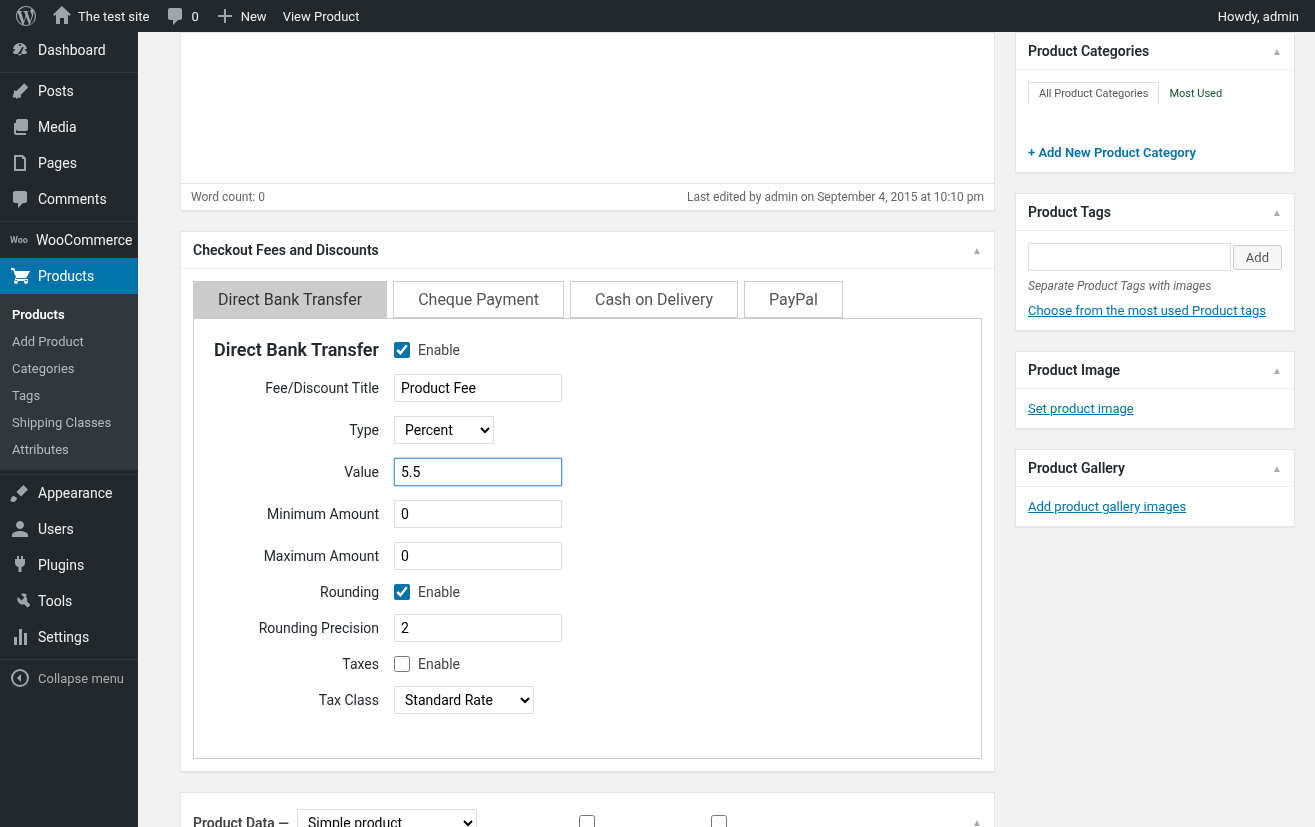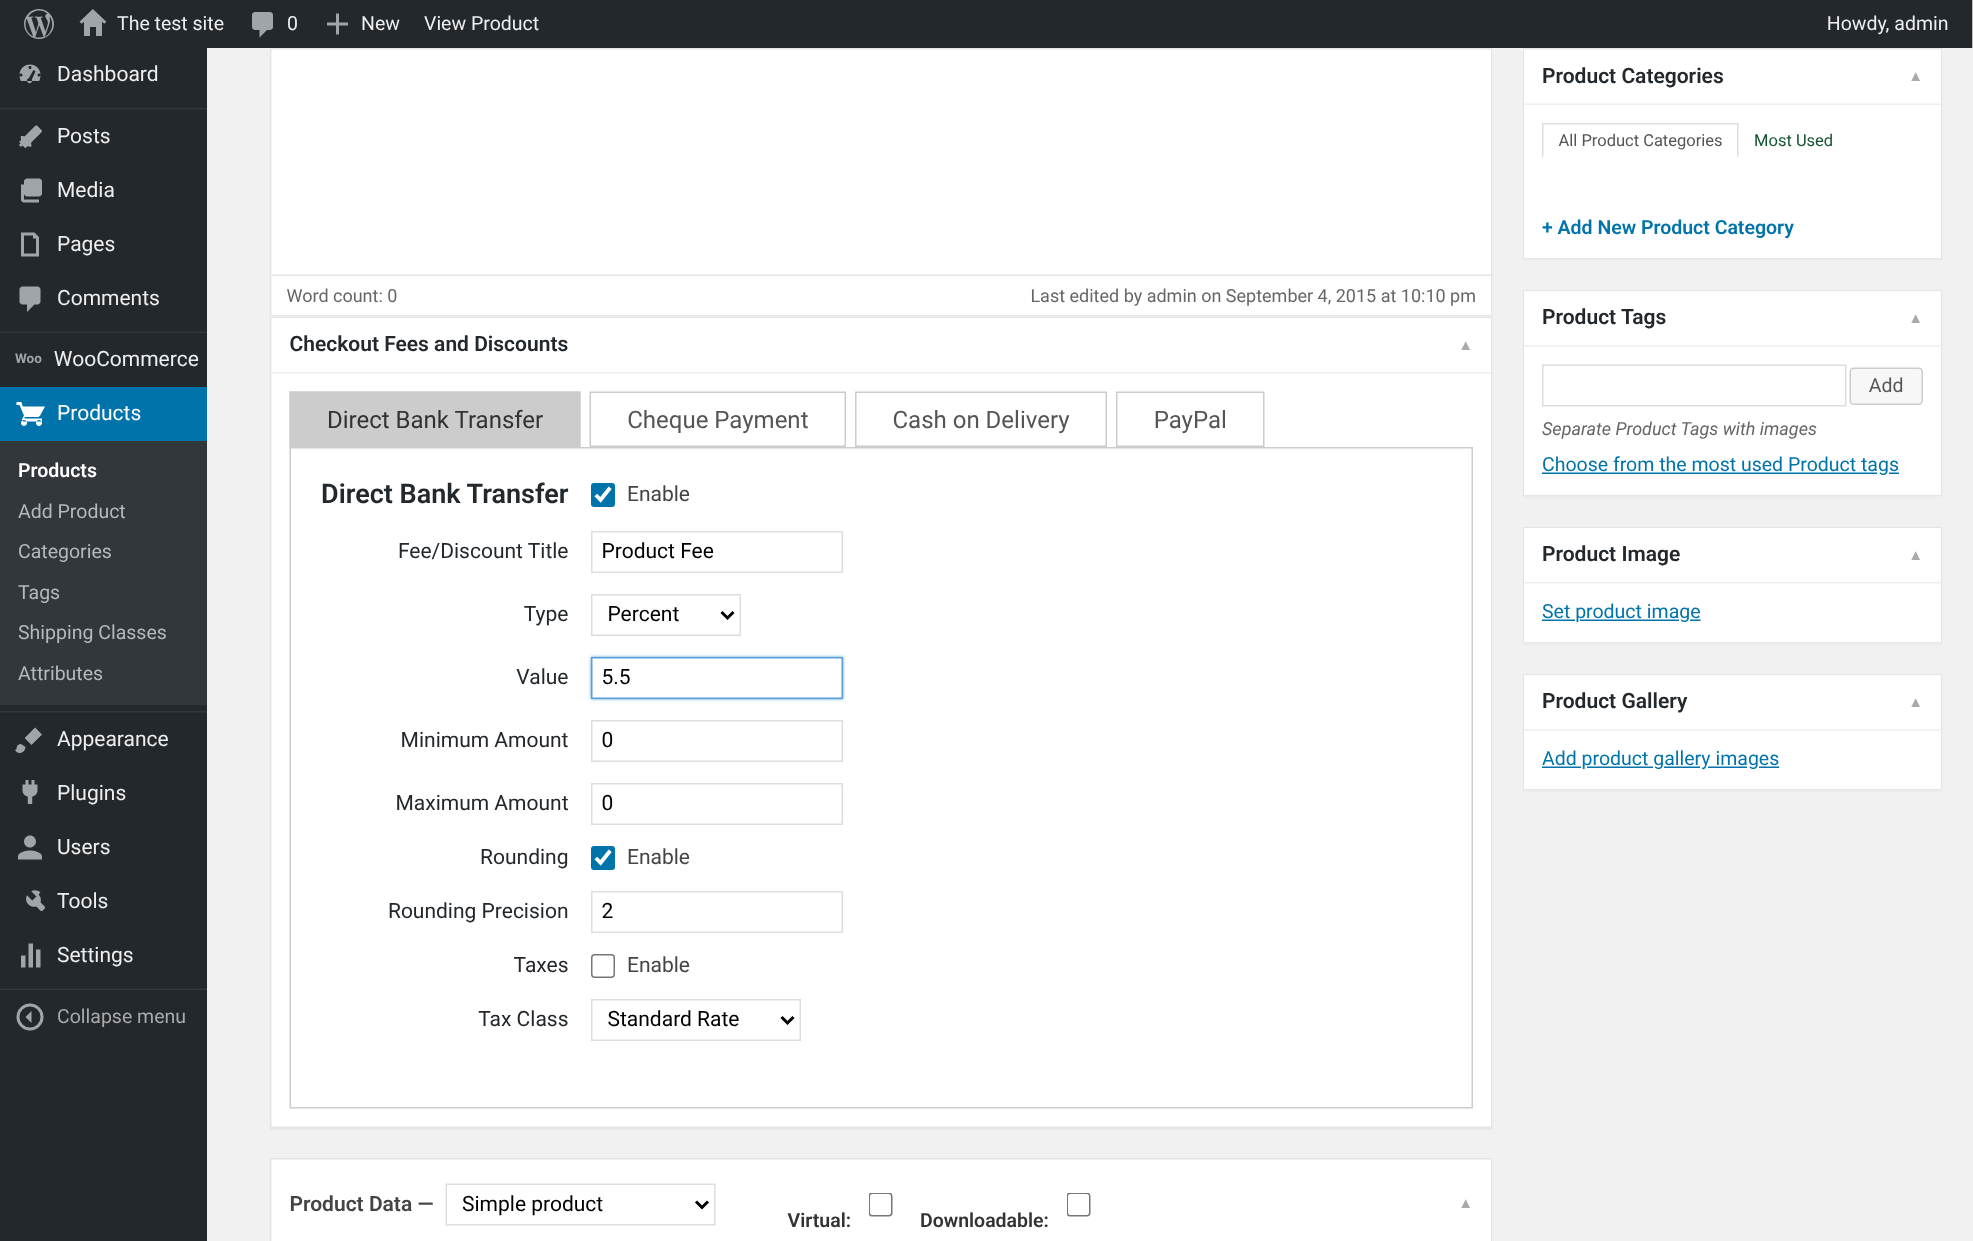--- a/index.html
+++ b/index.html
@@ -21,21 +21,21 @@
 .menu-item.current .menu-icon { fill: #fff; }
 .submenu { background: #32373c; padding: 7px 0; }
 .submenu-item { padding: 6px 12px; color: #b4b9be; cursor: pointer; font-size: 13px; }
 .submenu-item.current { color: #fff; font-weight: 600; }
 .menu-separator { height: 5px; border-bottom: 1px solid #32373c; margin: 0; }
 
 
 .content { margin-left: 160px; padding: 0 20px 20px 20px; }
 
 
-.editor-box { background: #fff; border: 1px solid #e5e5e5; box-shadow: 0 1px 1px rgba(0,0,0,.04); }
+.editor-box { background: #fff; border: 1px solid #e5e5e5; box-shadow: 0 1px 1px rgba(0,0,0,.04); margin-bottom: 20px; }
 .editor-body { height: 150px; }
 .editor-footer { display: flex; justify-content: space-between; padding: 6px 10px; border-top: 1px solid #e5e5e5; color: #666; font-size: 12px; }
 
 
 .postbox { background: #fff; border: 1px solid #e5e5e5; box-shadow: 0 1px 1px rgba(0,0,0,.04); margin-bottom: 20px; }
 .postbox-header { display: flex; justify-content: space-between; align-items: center; padding: 10px 12px; border-bottom: 1px solid #eee; }
 .postbox-title { font-size: 14px; font-weight: 600; color: #23282d; }
 .postbox-toggle { color: #aaa; cursor: pointer; font-size: 10px; }
 .postbox-inside { padding: 12px; }
 
@@ -195,32 +195,32 @@
     <span class="menu-icon">
         <svg viewBox="0 0 20 20">
           <path d="M13.4 2l-7 7 4.6 4.6 7-7L13.4 2zM4 13c-1.7 0-3 1.3-3 3 0 .5-.4 1-1 1 .6 1.2 1.8 2 3 2 2.2 0 4-1.8 4-4l-3-2z"></path>
         </svg>
       </span>
     <span>Appearance</span>
   </div>
   <div class="menu-item">
     <span class="menu-icon">
         <svg viewBox="0 0 20 20">
+          <path d="M10 10c2.2 0 4-1.8 4-4s-1.8-4-4-4-4 1.8-4 4 1.8 4 4 4zm0 2c-2.7 0-8 1.3-8 4v2h16v-2c0-2.7-5.3-4-8-4z"></path>
+        </svg>
+      </span>
+    <span>Users</span>
+  </div>
+  <div class="menu-item">
+    <span class="menu-icon">
+        <svg viewBox="0 0 20 20">
           <path d="M13 4V1h-2v3H9V1H7v3H5v4c0 2 1.5 3.7 3.5 4v5h3v-5c2-.3 3.5-2 3.5-4V4h-2z"></path>
         </svg>
       </span>
     <span>Plugins</span>
-  </div>
-  <div class="menu-item">
-    <span class="menu-icon">
-        <svg viewBox="0 0 20 20">
-          <path d="M10 10c2.2 0 4-1.8 4-4s-1.8-4-4-4-4 1.8-4 4 1.8 4 4 4zm0 2c-2.7 0-8 1.3-8 4v2h16v-2c0-2.7-5.3-4-8-4z"></path>
-        </svg>
-      </span>
-    <span>Users</span>
   </div>
   <div class="menu-item">
     <span class="menu-icon">
         <svg viewBox="0 0 20 20">
           <path d="M17 4c-1.7-1.7-4.2-2-6.2-.9l3.5 3.5-2.8 2.8-3.5-3.5C6.9 7.8 7.2 10.3 9 12c1.4 1.4 3.4 1.9 5.2 1.3l2.8 2.8c.4.4 1 .4 1.4 0l1.4-1.4c.4-.4.4-1 0-1.4l-2.8-2.8c.6-1.8.1-3.8-1.3-5.2L17 4z"></path>
         </svg>
       </span>
     <span>Tools</span>
   </div>
   <div class="menu-item">

